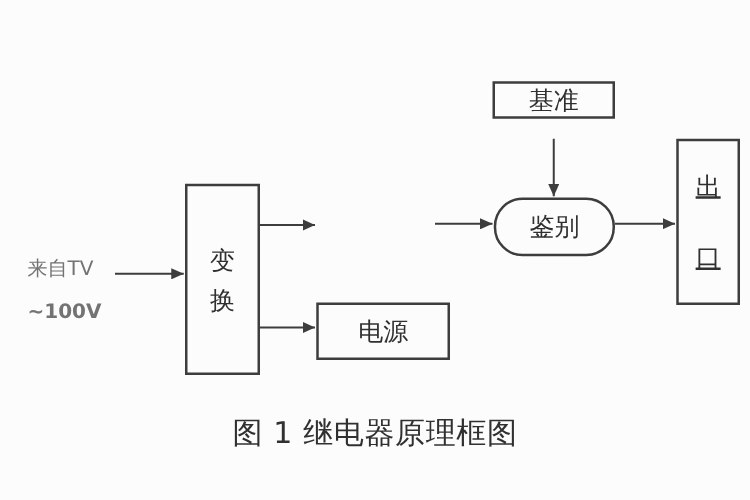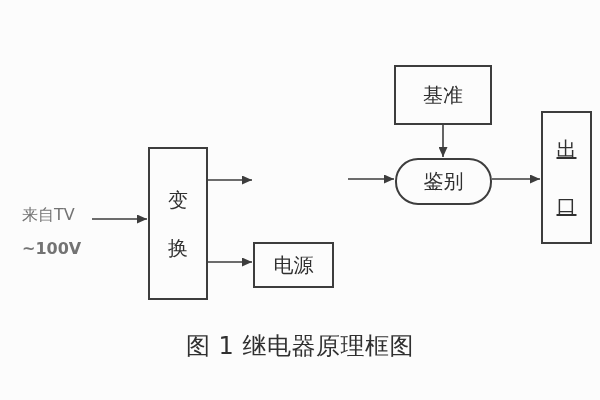--- a/index.html
+++ b/index.html
@@ -28,24 +28,24 @@
   
   .node.v .label {
     display: block;
     width: 22px;
     margin: 0 auto;
     text-align: center;
     word-break: break-all;
     line-break: anywhere;
   }
   #block-transform { left: 148px; top: 147px; width: 60px; height: 153px; }
-  #block-transform .label { line-height: 48px; }
+  #block-transform .label { line-height: 32px; }
   #block-bandpass   { left: 253px; top: 157px; width: 96px; height: 50px; }
-  #block-power      { left: 253px; top: 242px; width: 81px; height: 46px; }
-  #block-reference  { left: 394px; top: 65px;  width: 98px; height: 60px; }
+  #block-power      { left: 253px; top: 242px; width: 107px; height: 46px; }
+  #block-reference  { left: 394px; top: 65px;  width: 98px; height: 30px; }
   #block-discriminator { left: 395px; top: 158px; width: 97px; height: 47px; border-radius: 23px; }
   #block-outlet     { left: 541px; top: 111px; width: 51px; height: 133px; }
   #block-outlet .label { line-height: 57px; text-decoration: underline; }
 
   .free-text {
     position: absolute;
     font-size: 16px;
     color: #737373;
     white-space: nowrap;
   }

